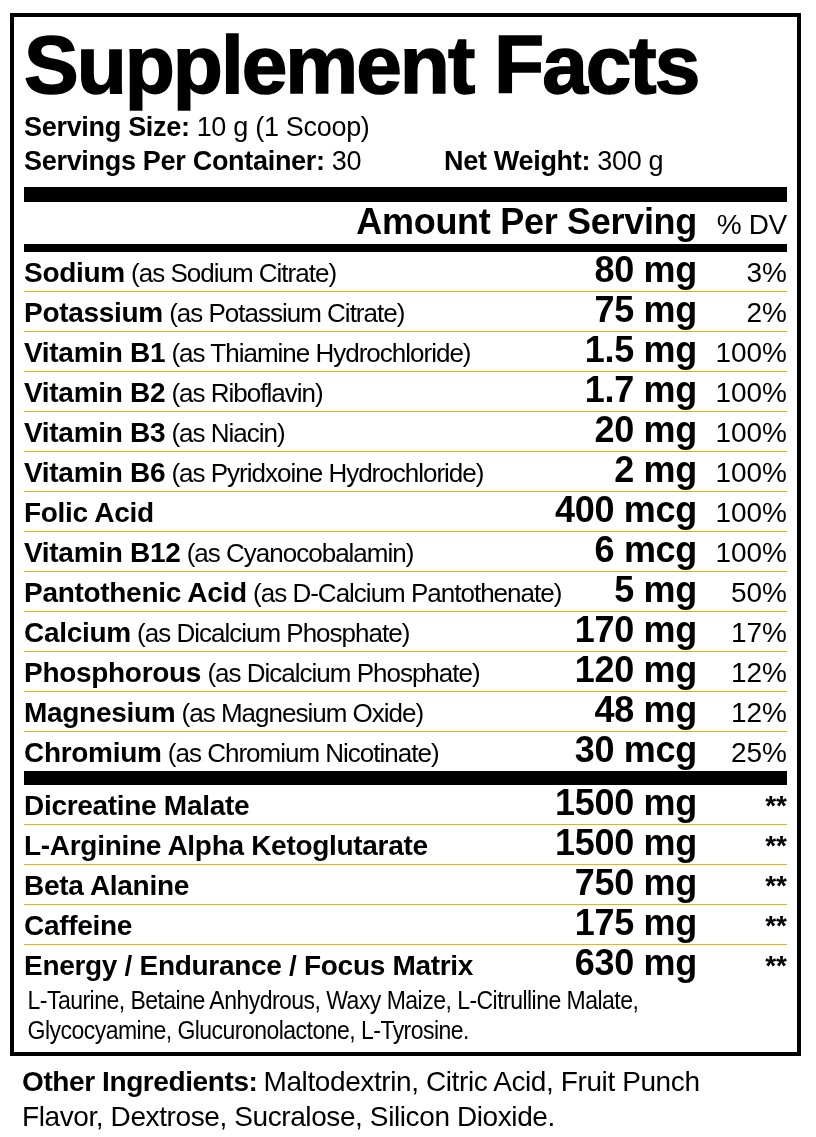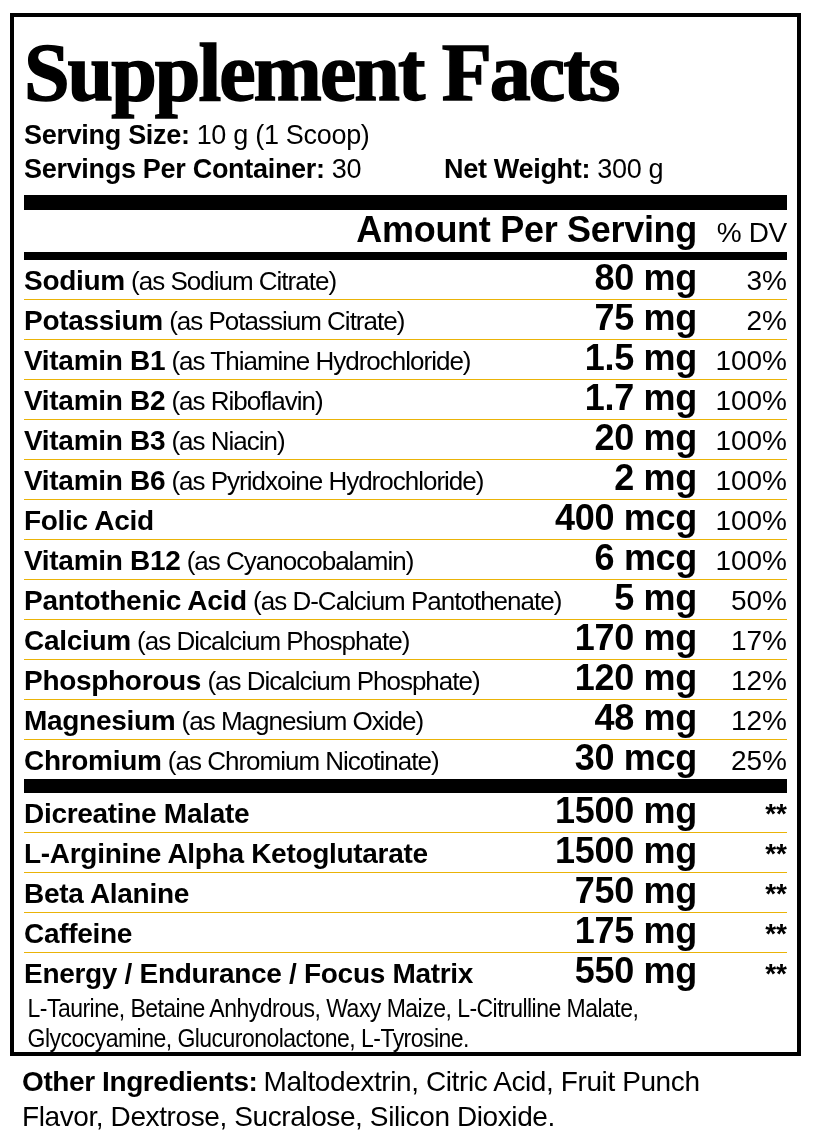--- a/index.html
+++ b/index.html
@@ -28,22 +28,21 @@
     background: #fff;
     overflow: hidden;
   }
   .title {
     font-size: 82px;
     font-weight: bold;
     letter-spacing: -2px;
     line-height: 0.92;
     white-space: nowrap;
     -webkit-text-stroke: 1.5px #000;
-    margin: 12px 0 8px 0;
-    font-family: Liberation Serif, serif;
+    margin: 4px 0 8px 0;
   }
   .serving-line {
     font-size: 27px;
     line-height: 34px;
     letter-spacing: -0.3px;
     position: relative;
     white-space: nowrap;
   }
   .b { font-weight: bold; }
   .serving-line .b { margin-right: 7px; }
@@ -286,21 +285,21 @@
         <div class="row">
           <div class="row-main">
             <div class="cell-name">Caffeine</div>
             <div class="cell-amount">175 mg</div>
             <div class="cell-dv"><span class="stars">**</span></div>
           </div>
         </div>
         <div class="row last">
           <div class="row-main">
             <div class="cell-name">Energy / Endurance / Focus Matrix</div>
-            <div class="cell-amount">550 mg</div>
+            <div class="cell-amount">630 mg</div>
             <div class="cell-dv"><span class="stars">**</span></div>
           </div>
           <div class="sub">L-Taurine, Betaine Anhydrous, Waxy Maize, L-Citrulline Malate, Glycocyamine, Glucuronolactone, L-Tyrosine.</div>
         </div>
       </div>
 
     <div class="bar bar-bottom"></div>
 
     <div class="footnote">** Daily Value (DV) not established.</div>
   </div>

